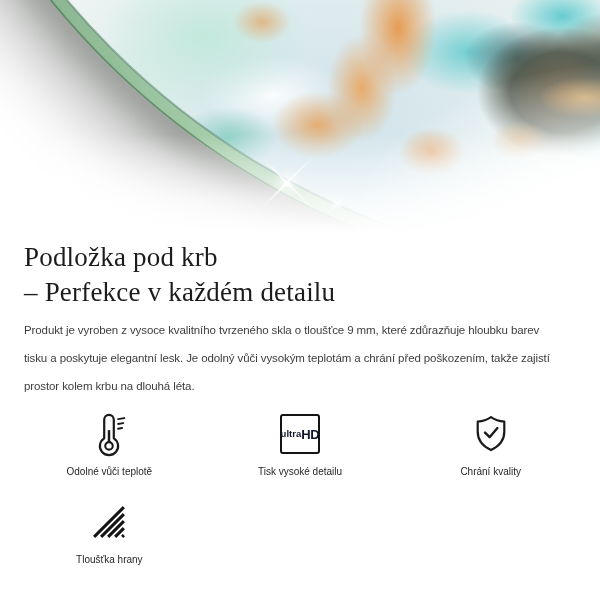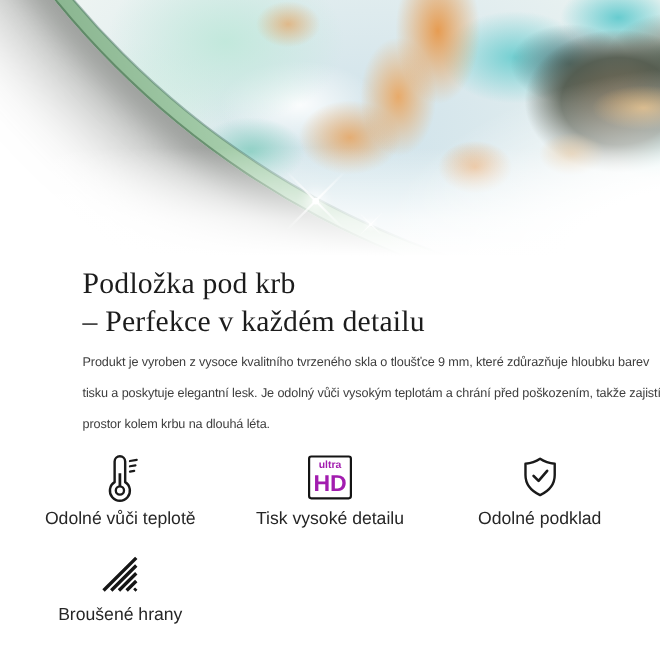--- a/index.html
+++ b/index.html
@@ -43,34 +43,34 @@
   .sparkle{position:absolute;width:0;height:0;}
   .sparkle .ray{position:absolute;left:0;top:0;width:76px;height:2.4px;
     background:linear-gradient(90deg,rgba(255,255,255,0),#ffffff 50%,rgba(255,255,255,0));
     transform:translate(-50%,-50%) rotate(45deg);}
   .sparkle .ray2{transform:translate(-50%,-50%) rotate(-45deg);}
   .sparkle .core{position:absolute;left:-3px;top:-3px;width:6px;height:6px;border-radius:50%;
     background:#fff;box-shadow:0 0 12px 5px rgba(255,255,255,.95);}
   .sparkle.small{transform:scale(.45);}
 
   
-  .content{position:relative;padding:0 63px;margin-left:12px;}
+  .content{position:relative;padding:0 24px;}
   h1.title{margin:0;font-family:"Liberation Serif","DejaVu Serif",serif;font-weight:400;
     font-size:27px;line-height:35px;color:#1c1c1c;white-space:pre-line;letter-spacing:.2px;}
   p.desc{margin:6px 0 0 0;width:540px;font-size:11.5px;line-height:28px;color:#3d3d3d;letter-spacing:-.1px;}
 
   
   .features{display:grid;grid-template-columns:repeat(3,1fr);row-gap:20px;margin:11px 14px 0 14px;}
   .feature{display:flex;flex-direction:column;align-items:center;}
   .icon-wrap{height:46px;display:flex;align-items:center;justify-content:center;}
-  .feature-label{margin-top:8px;font-size:16px;color:#262626;line-height:14px;}
+  .feature-label{margin-top:8px;font-size:10px;color:#262626;line-height:14px;}
   .uhd{width:36px;height:36px;border:2.6px solid #141414;border-radius:3px;display:flex;
-    flex-direction:column;align-items:center;justify-content:center;line-height:1;color:#a21caf;}
+    flex-direction:row;align-items:center;justify-content:center;line-height:1;color:#0f172a;}
   .uhd .u{font-size:9.5px;font-weight:700;margin-bottom:1px;}
-  .uhd .hd{font-size:21px;font-weight:700;letter-spacing:-.3px;}
+  .uhd .hd{font-size:13px;font-weight:700;letter-spacing:-.3px;}
   svg.fi{display:block;}
 </style>
 </head>
 <body>
 
 <div class="page">
 
   <div class="hero">
     <div class="glass-rim"></div>
     <div class="glass-art"></div>
@@ -122,28 +122,28 @@
       <div class="feature-label">Tisk vysoké detailu</div>
     </div>
 
     <div class="feature">
       <div class="icon-wrap">
         <svg class="fi" width="44" height="44" viewBox="0 0 48 48" fill="none" stroke="#1a1a1a">
           <path d="M24 5.5 C28.5 8.5 33.5 10 38.5 10.5 V21.5 C38.5 30.5 32.5 37.5 24 41.5 C15.5 37.5 9.5 30.5 9.5 21.5 V10.5 C14.5 10 19.5 8.5 24 5.5 Z" stroke-width="2.4" stroke-linejoin="round"></path>
           <path d="M17.5 22.5 L22.5 27.5 L31 17.5" stroke-width="2.6" stroke-linecap="round" stroke-linejoin="round"></path>
         </svg>
       </div>
-      <div class="feature-label">Odolné podklad</div>
+      <div class="feature-label">Chrání kvality</div>
     </div>
 
 
     <div class="feature">
       <div class="icon-wrap">
         <svg class="fi" width="42" height="42" viewBox="0 0 48 48" fill="none" stroke="#151515">
           <path d="M7 41 L41 7 M15 41 L41 15 M23 41 L41 23 M31 41 L41 31 M39 41 L41 39" stroke-width="3.5"></path>
         </svg>
       </div>
-      <div class="feature-label">Broušené hrany</div>
+      <div class="feature-label">Tloušťka hrany</div>
     </div>
 
 
   </div>
 </div>
 
 </body></html>

